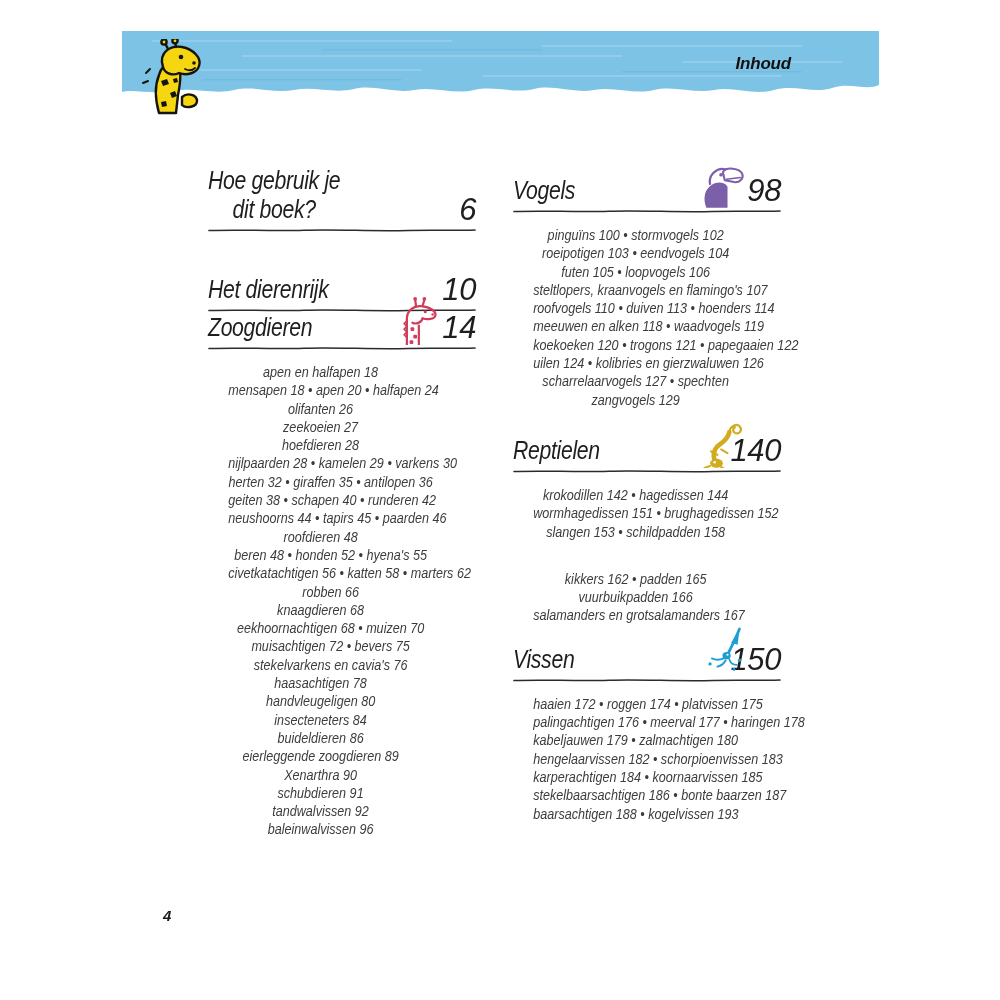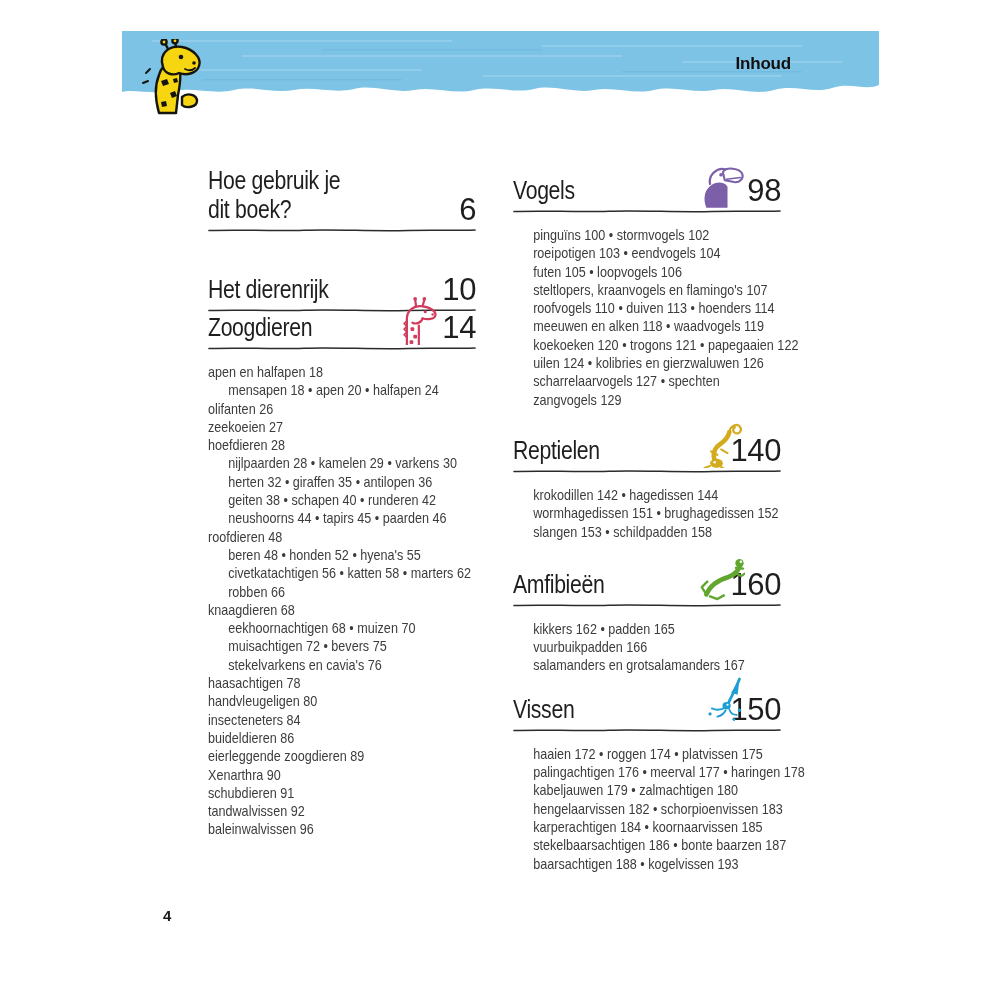--- a/index.html
+++ b/index.html
@@ -1,29 +1,29 @@
 <!DOCTYPE html>
 <html><head>
 <meta charset="utf-8">
 <style>
   html,body{margin:0;padding:0;background:#ffffff;}
   .page{
     position:relative;width:924px;height:1000px;background:#ffffff;
-    font-family:"Liberation Sans","DejaVu Sans",sans-serif;overflow:hidden;
+    font-family:"Liberation Sans","DejaVu Sans",sans-serif;overflow:hidden;font-style:italic;
   }
   
   .band-wrap{position:absolute;left:122px;top:31px;width:757px;height:80px;}
   .band-svg{position:absolute;left:0;top:0;width:757px;height:80px;display:block;}
   .header-title{
     position:absolute;top:23px;right:88px;font-size:17px;font-weight:bold;
     color:#101010;letter-spacing:-0.2px;
   }
   .char-svg{position:absolute;left:15px;top:8px;width:70px;height:76px;}
   
-  .col{position:absolute;top:160px;width:268px;}
+  .col{position:absolute;top:160px;width:268px;text-align:center;}
   #col-left{left:208px;}
   #col-right{left:513px;}
   .section{position:relative;}
   .sec-head{position:relative;}
   .sec-row{display:flex;justify-content:space-between;align-items:flex-end;}
   .sec-titles{color:#1e1e1e;}
   .sec-title-line{
     font-size:25px;line-height:29px;letter-spacing:-0.4px;
     transform:scaleX(.85);transform-origin:0 100%;white-space:nowrap;
   }
@@ -244,42 +244,20 @@
             <path d="M1 3.6 C 30 2.2, 62 4.4, 96 3.2 C 130 2.2, 165 4.4, 200 3.4 C 230 2.6, 252 3.8, 267 3.1" fill="none" stroke="#2b2b2b" stroke-width="1.5" stroke-linecap="round"></path>
           </svg>
         </div>
         <div class="sec-items">
           <div class="toc-item ind">krokodillen 142 • hagedissen 144</div>
           <div class="toc-item ind">wormhagedissen 151 • brughagedissen 152</div>
           <div class="toc-item ind">slangen 153 • schildpadden 158</div>
         </div>
       </div>
       <div class="section" style="margin-top: 29px;">
-        <div class="sec-head">
-          <div class="sec-row">
-            <div class="sec-titles">
-              <div class="sec-title-line">Amfibieën</div>
-            </div>
-            <div class="sec-page">160</div>
-          </div>
-          <span class="sec-icon" style="color: rgb(97, 166, 47);">
-            <svg viewBox="0 0 50 54" fill="none" stroke="currentColor" stroke-linecap="round" stroke-linejoin="round">
-              <path d="M8 46 C12 36 22 30 32 27 C38 25 42 21 44 16" stroke-width="5"></path>
-              <circle cx="44" cy="12" r="4.5" fill="currentColor" stroke="none"></circle>
-              <circle cx="45.5" cy="10.5" r="1.3" fill="#ffffff" stroke="none"></circle>
-              <path d="M8 46 L3 38 L9 32" stroke-width="2.6"></path>
-              <path d="M12 48 L20 51 L27 47" stroke-width="2.6"></path>
-              <path d="M38 22 L46 26 L50 23" stroke-width="2.4"></path>
-              <path d="M40 17 L48 18" stroke-width="2.4"></path>
-            </svg>
-          </span>
-          <svg class="rule-svg" viewBox="0 0 268 6" preserveAspectRatio="none">
-            <path d="M1 3.6 C 30 2.2, 62 4.4, 96 3.2 C 130 2.2, 165 4.4, 200 3.4 C 230 2.6, 252 3.8, 267 3.1" fill="none" stroke="#2b2b2b" stroke-width="1.5" stroke-linecap="round"></path>
-          </svg>
-        </div>
         <div class="sec-items">
           <div class="toc-item ind">kikkers 162 • padden 165</div>
           <div class="toc-item ind">vuurbuikpadden 166</div>
           <div class="toc-item ind">salamanders en grotsalamanders 167</div>
         </div>
       </div>
       <div class="section" style="margin-top: 20px;">
         <div class="sec-head">
           <div class="sec-row">
             <div class="sec-titles">

